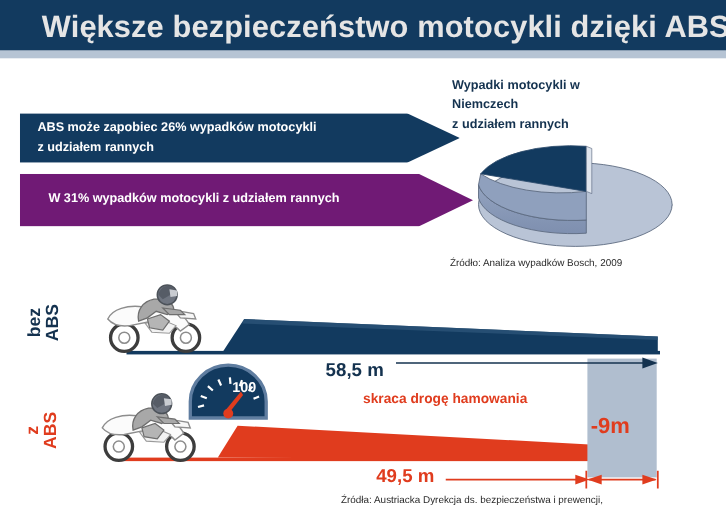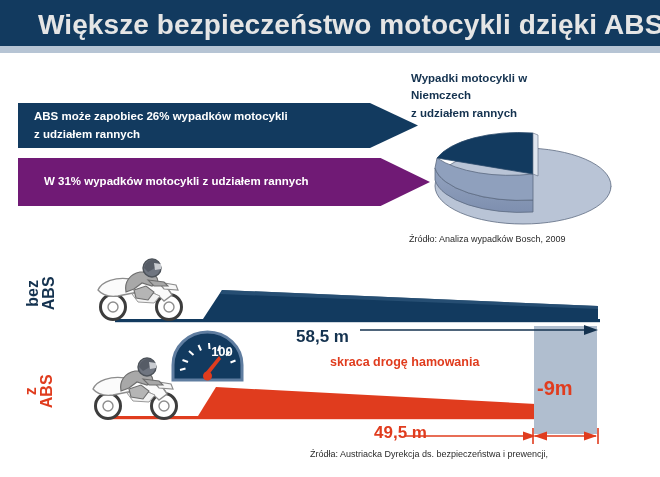--- a/index.html
+++ b/index.html
@@ -112,21 +112,21 @@
 
   .gauge { position: absolute; left: 170px; top: 330px; }
 
   .dist-label {
     position: absolute;
     font-size: 17px;
     font-weight: bold;
     white-space: nowrap;
   }
   .dist-top { left: 296px; top: 327px; color: #14324f; }
-  .dist-bot { left: 342px; top: 423px; color: #e03c1e; margin-left: 32px; }
+  .dist-bot { left: 342px; top: 423px; color: #e03c1e; }
 
   .red-note {
     position: absolute;
     left: 330px; top: 353px;
     font-size: 12.5px;
     font-weight: bold;
     color: #e03c1e;
     line-height: 1.45;
   }
   .red-note span { display: block; }

